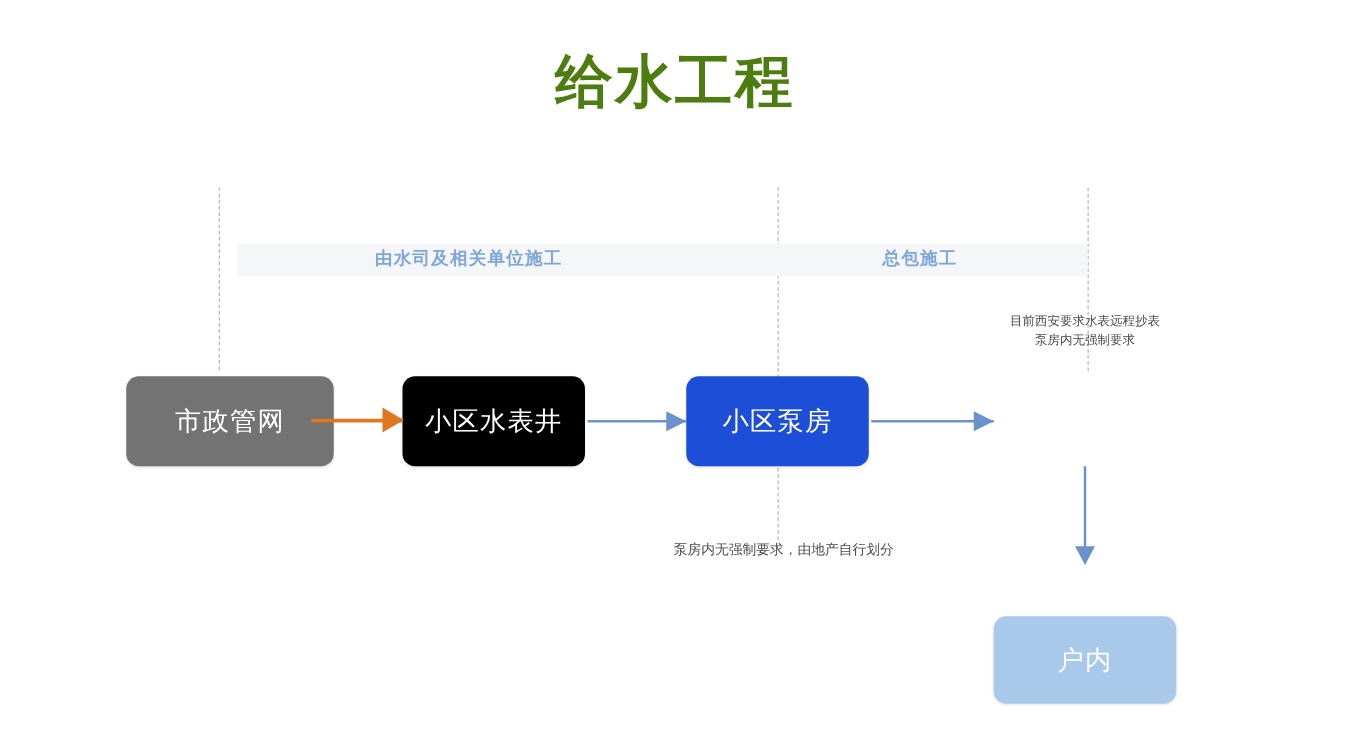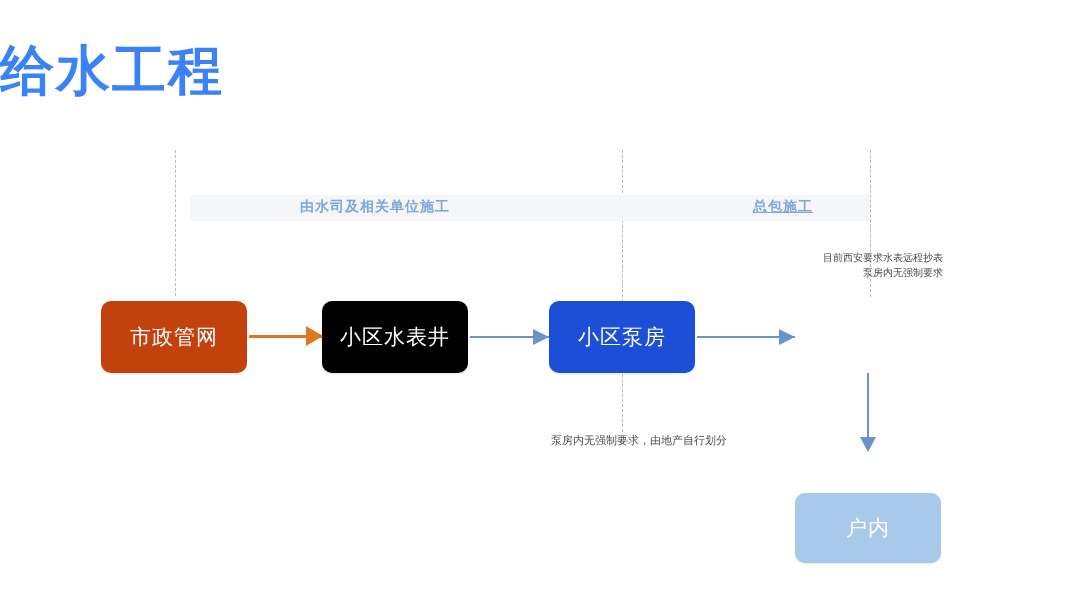--- a/index.html
+++ b/index.html
@@ -17,23 +17,24 @@
     background: #ffffff;
     overflow: hidden;
   }
 
   
   #page-title {
     position: absolute;
     left: 0;
     top: 38px;
     width: 1080px;
-    font-size: 54px;
+    text-align: center;
+    font-size: 46px;
     font-weight: bold;
-    color: #3b82f6;
+    color: #4d7c0f;
     letter-spacing: 2px;
     line-height: 1.2;
   }
 
   
   .divider {
     position: absolute;
     width: 0;
     border-left: 1px dashed #b9b9b9;
   }
@@ -53,37 +54,37 @@
   .phase-label {
     position: absolute;
     top: 198px;
     font-size: 14px;
     font-weight: bold;
     color: #7ea6d8;
     letter-spacing: 1px;
     white-space: nowrap;
   }
   #phase-label-1 { left: 300px; }
-  #phase-label-2 { left: 753px; text-decoration: underline; }
+  #phase-label-2 { left: 706px; }
 
   
   .node {
     position: absolute;
     display: flex;
     align-items: center;
     justify-content: center;
     border-radius: 10px;
     color: #ffffff;
     font-size: 21px;
     letter-spacing: 1px;
     box-sizing: border-box;
   }
   #node-municipal {
-    left: 101px; top: 301px; width: 146px; height: 72px;
-    background: #c2410c;
+    left: 101px; top: 301px; width: 166px; height: 72px;
+    background: #737373;
     box-shadow: 0 1px 2px rgba(0,0,0,0.10);
   }
   #node-meter-well {
     left: 322px; top: 301px; width: 146px; height: 72px;
     background: #000000;
     box-shadow: 0 1px 2px rgba(0,0,0,0.10);
   }
   #node-pump-room {
     left: 549px; top: 301px; width: 146px; height: 72px;
     background: #1d4ed8;
@@ -142,21 +143,21 @@
     border-right: 8px solid transparent;
     border-top: 15px solid #6b93c9;
   }
 
   
   .annotation {
     position: absolute;
     font-size: 10px;
     color: #4a4a4a;
     line-height: 1.45;
-    text-align: right;
+    text-align: center;
     white-space: nowrap;
   }
   #annotation-meter {
     left: 793px; top: 251px; width: 150px;
   }
   #annotation-pump {
     left: 527px; top: 433px; width: 200px;
     font-size: 11px;
   }
 </style>

